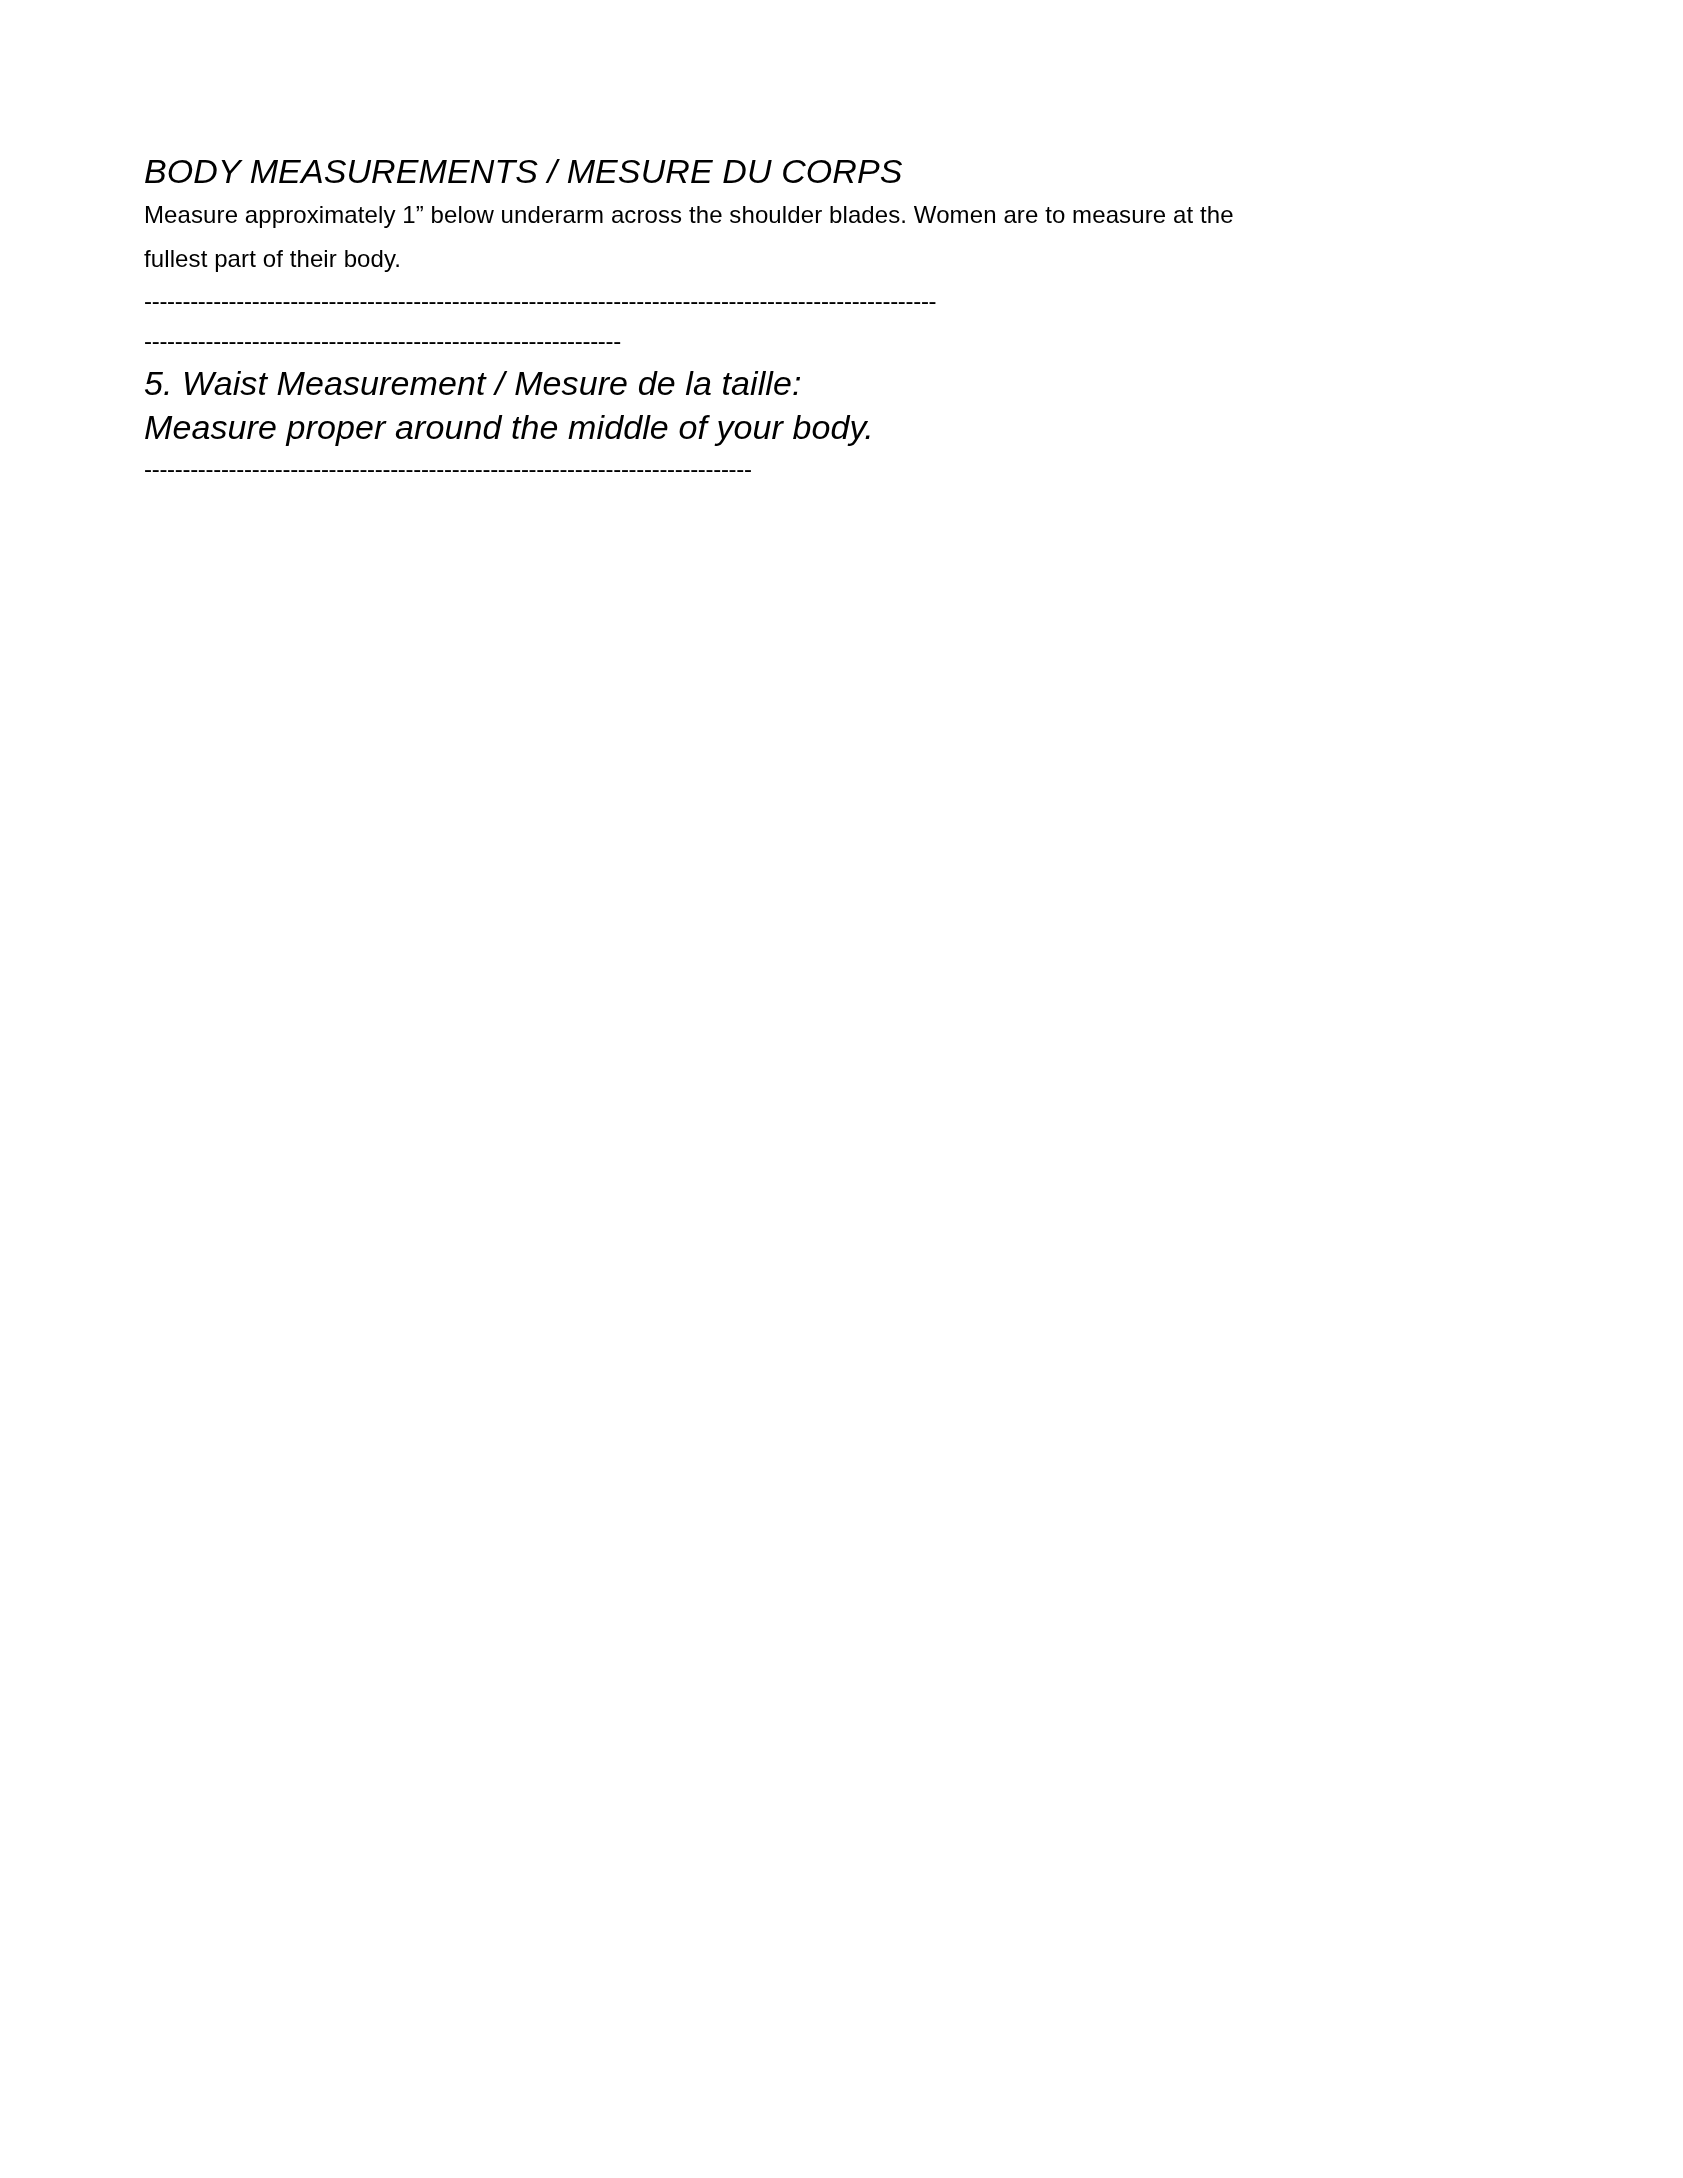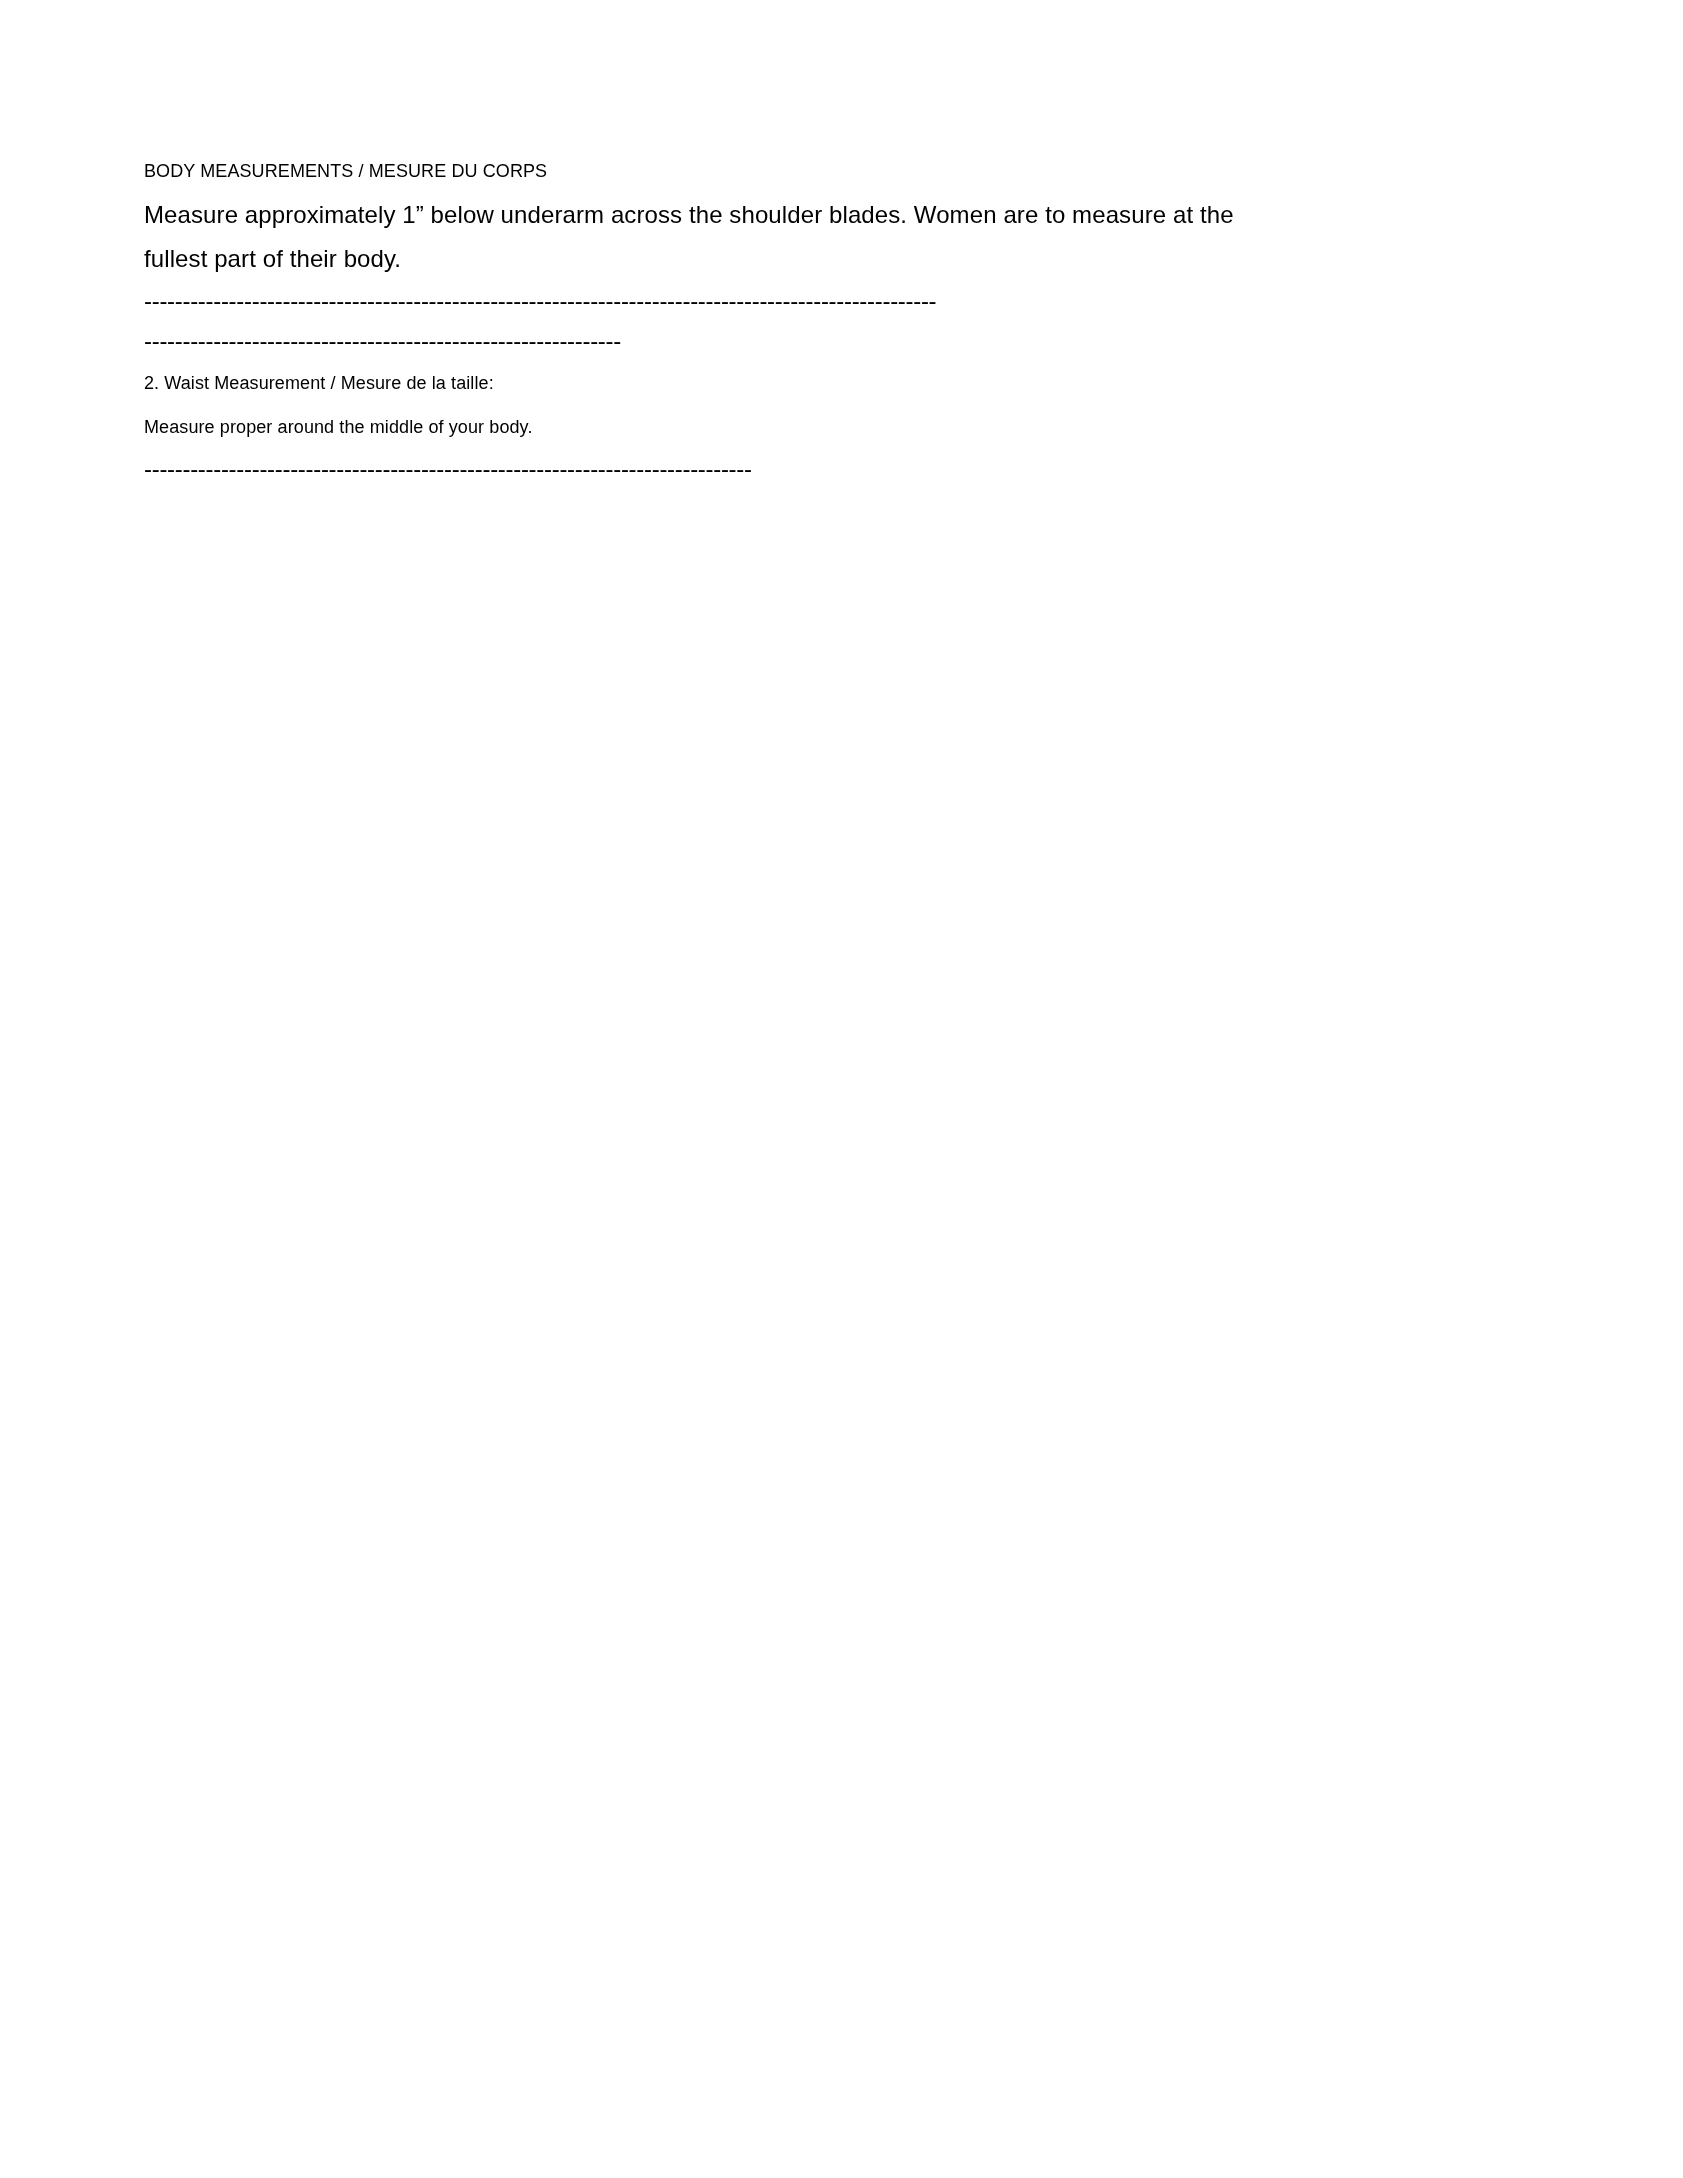--- a/index.html
+++ b/index.html
@@ -23,25 +23,26 @@
     height: 2178px;
     background: #ffffff;
   }
   .doc-body {
     position: absolute;
     left: 144px;
     top: 149px;
     width: 1287px;
   }
   .line {
-    font-size: 18px;
+    font-size: 34px;
     line-height: 44px;
     color: #000000;
     white-space: pre-wrap;
     letter-spacing: 0.1px;
+    font-style: italic;
   }
   .para {
     font-size: 24px;
     line-height: 44px;
     color: #000000;
     width: 1148px;
     white-space: pre-wrap;
     letter-spacing: 0.1px;
   }
   .rule {
@@ -63,21 +64,21 @@
 
 
     <div class="para">Measure approximately 1” below underarm across the shoulder blades. Women are to measure at the fullest part of their body.</div>
 
     <div class="rule">-------------------------------------------------------------------------------------------------------</div>
 
 
     <div class="rule">--------------------------------------------------------------</div>
 
 
-    <div class="line">2. Waist Measurement / Mesure de la taille:</div>
+    <div class="line">5. Waist Measurement / Mesure de la taille:</div>
 
     <div class="line">Measure proper around the middle of your body.</div>
 
     <div class="rule">-------------------------------------------------------------------------------</div>
 
   </div>
 </div>
 
 
 </body></html>

